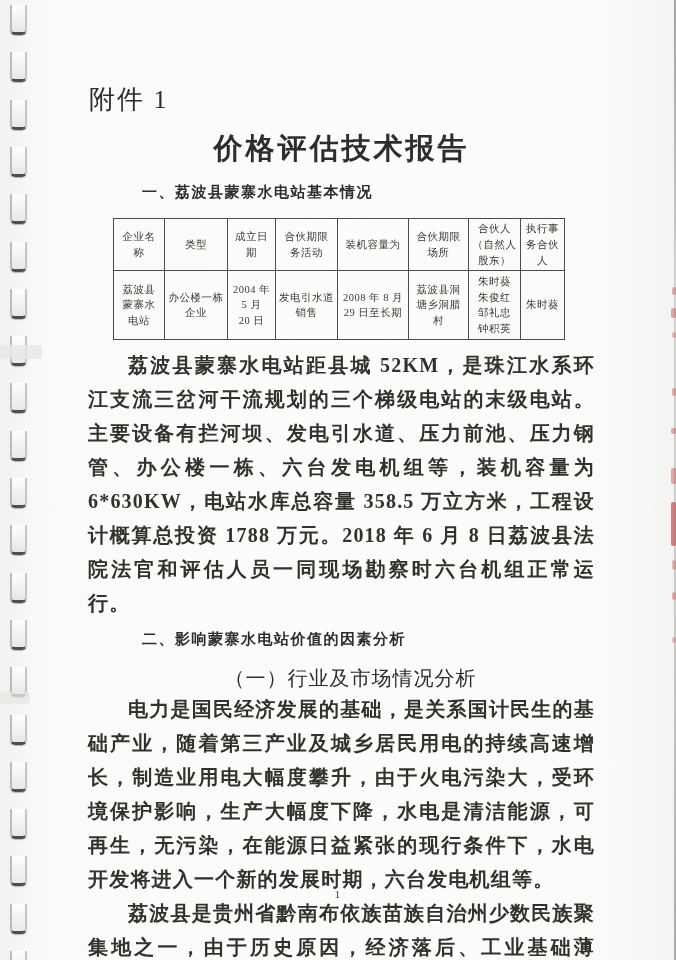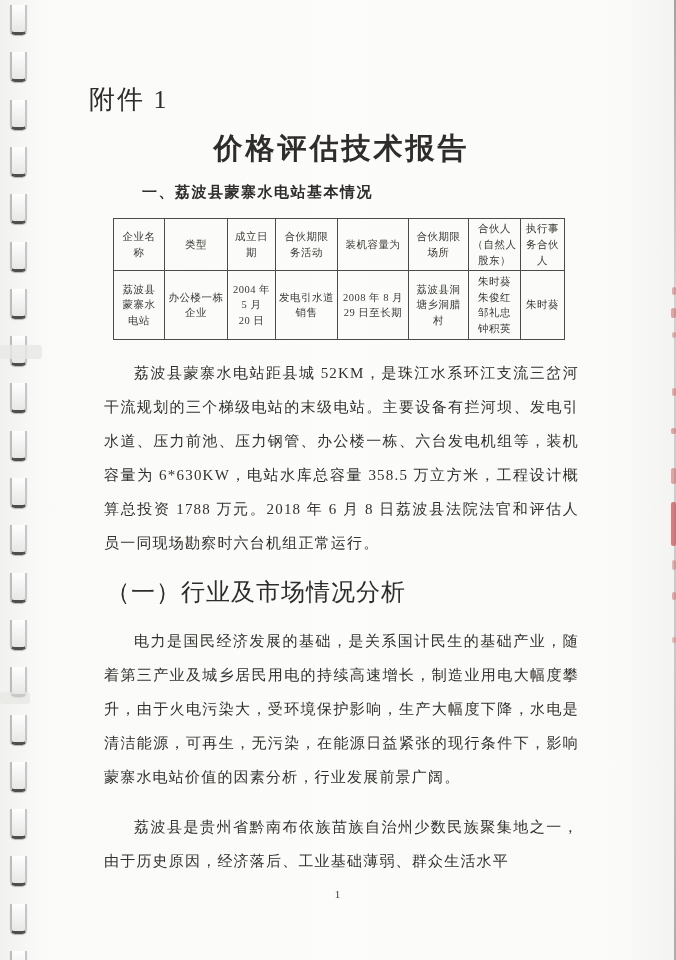--- a/index.html
+++ b/index.html
@@ -26,36 +26,36 @@
   .edge-line{position:absolute;right:0;top:0;width:2px;height:960px;background:linear-gradient(180deg,#8f8f8f,#c9c9c7 30%,#bdbdbb 70%,#9a9a98);opacity:.8;}
   .smudge{position:absolute;background:#e7e7e5;border-radius:3px;opacity:.8;}
   .red-mark{position:absolute;border-radius:2px;}
   
   .content{position:absolute;left:88px;top:0;width:507px;}
   .attachment{margin:82px 0 0 1px;font-size:26px;letter-spacing:2px;}
   .doc-title{margin:12px 0 0 0;text-align:center;font-size:29px;font-weight:700;letter-spacing:3px;}
   .h-sec{font-size:15px;font-weight:700;letter-spacing:1.5px;padding-left:38px;margin:16px;}
   .h-sec1{margin-top:14px;}
   .h-sec2{margin-top:10px;}
-  .subhead{margin-top:14px;padding-left:18px;font-size:24px;letter-spacing:1px;}
+  .subhead{margin-top:14px;padding-left:18px;font-size:20px;letter-spacing:1px;text-align:center;}
   
   table.info{
     border-collapse:collapse;margin:11px 0 8px 25px;width:451px;table-layout:fixed;
     color:#3a3834;
   }
   table.info th,table.info td{
     border:1px solid #4b4b4b;font-weight:normal;text-align:center;vertical-align:middle;
     font-size:10.5px;line-height:1.5;padding:2px 1px;white-space:pre-line;letter-spacing:.5px;
   }
   tr.hdr{height:52px;}
   tr.body{height:69px;}
   
   p.bp{
-    margin:16px;text-indent:2em;text-align:justify;
-    font-size:15px;line-height:34px;letter-spacing:1.2px;color:#33312d;
+    margin:0;text-indent:2em;text-align:justify;
+    font-size:20px;line-height:34px;letter-spacing:1.2px;color:#33312d;font-weight:bold;
   }
   .p1{margin-top:12px;}
   .p2{margin-top:10px;}
   .p3{margin-top:11px;}
   .page-number{position:absolute;top:888px;left:0;width:676px;text-align:center;font-size:11px;color:#3c3c3c;letter-spacing:1px;}
 </style>
 </head>
 <body>
 
 <div class="page">
@@ -148,24 +148,25 @@
 朱俊红
 邹礼忠
 钟积英</td>
           <td>朱时葵</td>
         </tr>
       </tbody>
     </table>
 
     <p class="bp p1">荔波县蒙寨水电站距县城 52KM，是珠江水系环江支流三岔河干流规划的三个梯级电站的末级电站。主要设备有拦河坝、发电引水道、压力前池、压力钢管、办公楼一栋、六台发电机组等，装机容量为 6*630KW，电站水库总容量 358.5 万立方米，工程设计概算总投资 1788 万元。2018 年 6 月 8 日荔波县法院法官和评估人员一同现场勘察时六台机组正常运行。</p>
 
+    <h2 class="h-sec h-sec2">二、影响蒙寨水电站价值的因素分析</h2>
 
     <div class="subhead">（一）行业及市场情况分析</div>
 
-    <p class="bp p2">电力是国民经济发展的基础，是关系国计民生的基础产业，随着第三产业及城乡居民用电的持续高速增长，制造业用电大幅度攀升，由于火电污染大，受环境保护影响，生产大幅度下降，水电是清洁能源，可再生，无污染，在能源日益紧张的现行条件下，影响蒙寨水电站价值的因素分析，行业发展前景广阔。</p>
+    <p class="bp p2">电力是国民经济发展的基础，是关系国计民生的基础产业，随着第三产业及城乡居民用电的持续高速增长，制造业用电大幅度攀升，由于火电污染大，受环境保护影响，生产大幅度下降，水电是清洁能源，可再生，无污染，在能源日益紧张的现行条件下，水电开发将进入一个新的发展时期，六台发电机组等。</p>
 
     <p class="bp p3">荔波县是贵州省黔南布依族苗族自治州少数民族聚集地之一，由于历史原因，经济落后、工业基础薄弱、群众生活水平</p>
 
   </div>
 
   <div class="page-number">1</div>
 
 <div class="red-mark" style="right: 0px; top: 287px; width: 4px; height: 8px; background: rgb(196, 89, 92); opacity: 0.45;"></div>
     <div class="red-mark" style="right: 0px; top: 308px; width: 5px; height: 10px; background: rgb(196, 89, 92); opacity: 0.5;"></div>
     <div class="red-mark" style="right: 0px; top: 332px; width: 4px; height: 6px; background: rgb(196, 89, 92); opacity: 0.4;"></div>

